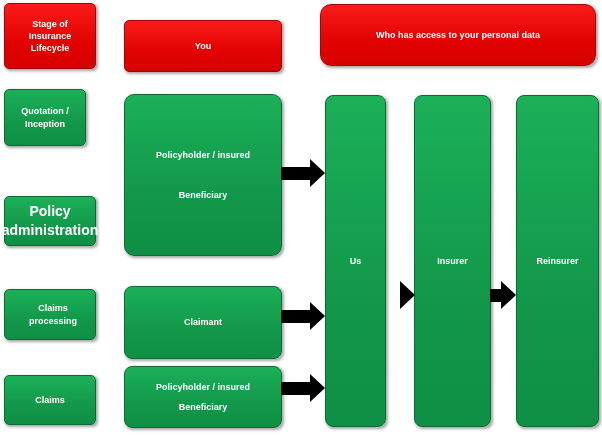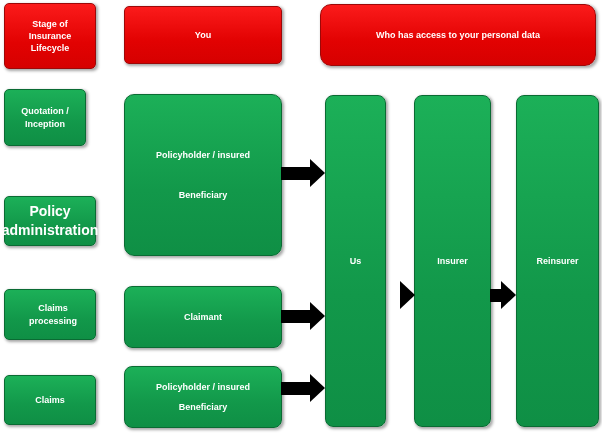--- a/index.html
+++ b/index.html
@@ -32,32 +32,32 @@
   .green {
     background: linear-gradient(180deg, #1cb058 0%, #12984a 60%, #0f8f45 100%);
     border: 1px solid #0a6b33;
   }
   .rounded-lg { border-radius: 10px; }
   .rounded-md { border-radius: 8px; }
   .small-text { font-size: 14px; }
 
   
   .stage-header  { left: 4px;   top: 3px;  width: 92px;  height: 66px; }
-  .you-header    { left: 124px; top: 6px;  width: 158px; height: 58px; }
+  .you-header    { left: 124px; top: 20px;  width: 158px; height: 52px; }
   .access-header { left: 320px; top: 4px;  width: 276px; height: 62px; border-radius: 11px; }
 
   
   .stage-quotation { left: 4px; top: 89px; width: 82px; height: 57px; }
   .stage-admin     { left: 4px; top: 196px; width: 92px; height: 50px; }
   .stage-claims    { left: 4px; top: 289px; width: 92px; height: 51px; padding-left: 12px; }
   .stage-renewal   { left: 4px; top: 375px; width: 92px; height: 50px; }
 
   
   .actor-top      { left: 124px; top: 94px;  width: 158px; height: 162px; gap: 28px; }
-  .actor-claimant { left: 124px; top: 286px; width: 158px; height: 62px; text-align: right; }
+  .actor-claimant { left: 124px; top: 286px; width: 158px; height: 73px; text-align: right; }
   .actor-bottom   { left: 124px; top: 366px; width: 158px; height: 62px; gap: 8px; }
 
   
   .col-us        { left: 325px; top: 95px; width: 61px; height: 332px; }
   .col-insurer   { left: 414px; top: 95px; width: 77px; height: 332px; }
   .col-reinsurer { left: 516px; top: 95px; width: 83px; height: 332px; }
 
   
   .arrow {
     position: absolute;

